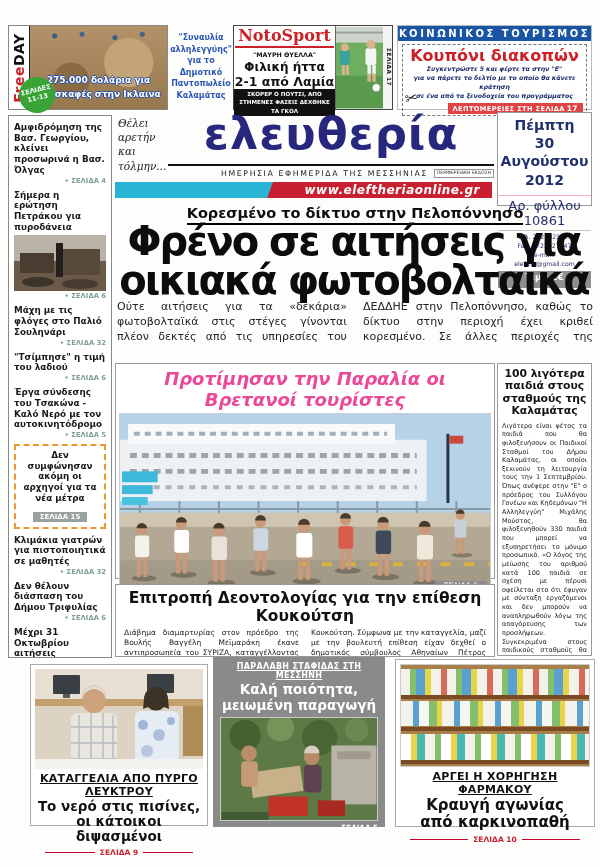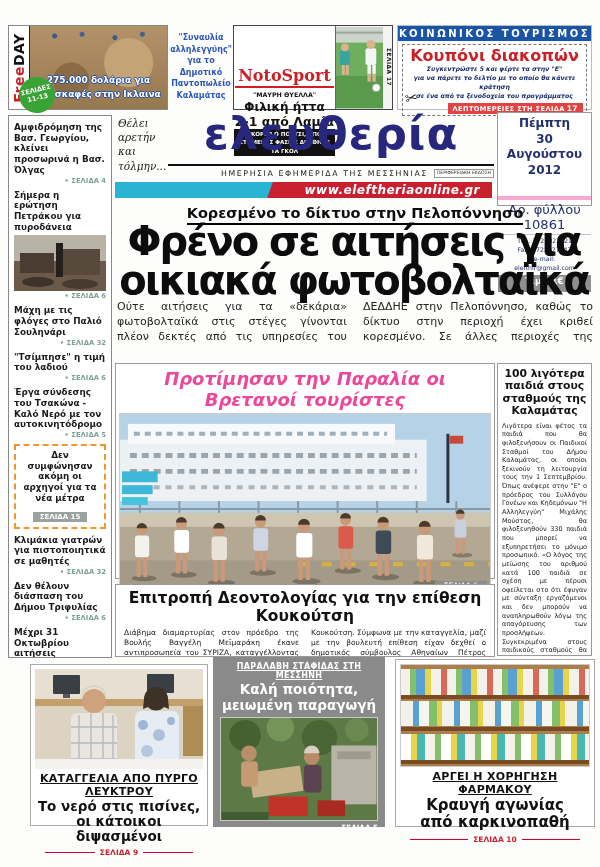--- a/index.html
+++ b/index.html
@@ -24,21 +24,21 @@
       linear-gradient(180deg,#b3926a,#96784e); }
   .fd-caption { position:absolute; left:0; right:0; bottom:8px; text-align:center; color:#fff; font-weight:bold; font-size:9px; line-height:1.5;
     text-shadow:1px 0 #2a52a8,-1px 0 #2a52a8,0 1px #2a52a8,0 -1px #2a52a8; }
   .fd-badge { position:absolute; left:10px; bottom:-4px; width:36px; height:36px; border-radius:50%; background:#3aa335; color:#fff;
     display:flex; flex-direction:column; align-items:center; justify-content:center; font-weight:bold; font-size:6.5px; transform:rotate(-14deg); z-index:3; line-height:1.2; }
 
   .ad-concert { position:absolute; left:170px; top:32px; width:62px; height:78px; color:#2b57b8; font-weight:bold; font-size:8px; line-height:1.45; text-align:center; }
 
   .ad-noto { position:absolute; left:233px; top:25px; width:160px; height:85px; border:1px solid #444; background:#fff; display:flex; }
   .noto-left { flex:1; display:flex; flex-direction:column; align-items:center; padding-top:2px; }
-  .noto-brand { font-family:"DejaVu Serif", serif; font-weight:bold; font-size:16px; color:#cc1f26; border-bottom:2px solid #cc1f26; line-height:1.05; padding:0 3px 1px;margin-top:40px; }
+  .noto-brand { font-family:"DejaVu Serif", serif; font-weight:bold; font-size:16px; color:#cc1f26; border-bottom:2px solid #cc1f26; line-height:1.05; padding:0 3px 1px; }
   .noto-kicker { font-size:6.3px; font-weight:bold; color:#111; margin-top:3px; }
   .noto-line1 { font-size:12px; font-weight:bold; color:#111; margin-top:2px; }
   .noto-line2 { font-size:12.5px; font-weight:bold; color:#111; }
   .noto-bar { margin-top:auto; width:100%; background:#111; color:#fff; font-weight:bold; font-size:5.6px; text-align:center; line-height:1.5; padding:1px 2px; }
   .noto-right { position:relative; width:57px; border-left:1px solid #666; }
   .noto-right svg { display:block; width:100%; height:100%; }
   .noto-vlabel { position:absolute; right:0; top:0; bottom:0; width:9px; background:#f4f4f4; color:#222; font-size:5.8px; font-weight:bold;
     writing-mode:vertical-rl; text-align:center; letter-spacing:.5px; }
 
   .ad-coupon { position:absolute; left:397px; top:25px; width:195px; height:85px; border:1px solid #bbb; background:#fff; }
@@ -55,21 +55,21 @@
   .logo { position:absolute; left:168px; top:110px; width:326px; text-align:center; font-weight:bold; font-size:45px; line-height:1.05; color:#28277e; letter-spacing:1px; }
   .logo-rule { position:absolute; left:168px; top:164px; width:326px; height:2px; background:#111; }
   .masthead-sub { position:absolute; left:168px; top:169px; width:326px; display:flex; justify-content:flex-end; align-items:center; gap:6px; }
   .sub-text { font-size:7.8px; letter-spacing:1.6px; color:#222; }
   .sub-edition { font-size:4.6px; color:#333; border:1px solid #999; padding:0 2px; line-height:1.5; text-align:center; }
   .web-bar { position:absolute; left:115px; top:182px; width:377px; height:16px; background:#2ab4d4; overflow:hidden; }
   .web-red { position:absolute; right:-8px; top:0; height:16px; width:230px; background:#c8202f; transform:skewX(-20deg); }
   .web-text { position:absolute; right:12px; top:1px; color:#fff; font-weight:bold; font-style:italic; font-size:12px; letter-spacing:.5px; }
 
   .infobox { position:absolute; left:497px; top:112px; width:95px; height:94px; border:1px solid #999; background:#fff; text-align:center; display:flex; flex-direction:column; }
-  .ib-date { color:#23306e; font-weight:bold; font-size:12px; line-height:1.3; padding:3px 0 18px; border-bottom:4px solid #f9a8d4; }
+  .ib-date { color:#23306e; font-weight:bold; font-size:14px; line-height:1.3; padding:3px 0 6px; border-bottom:1px solid #f9a8d4; }
   .ib-issue { color:#23306e; font-size:13px; padding:2px 0; border-bottom:1px solid #c5c5c5; }
   .ib-contact { color:#23306e; font-size:6.2px; line-height:1.45; padding:2px 0; flex:1; }
   .ib-price { background:#8f8f8f; color:#fff; font-weight:bold; font-size:9px; padding:1px 0 6px; }
 
   
   .sidebar { position:absolute; left:8px; top:115px; width:104px; height:543px; border:1px solid #888; background:#fff; padding:6px 5px; overflow:hidden; }
   .sb-item { margin-bottom:5px; }
   .sb-text { font-weight:bold; font-size:8.8px; line-height:1.22; color:#1a1a1a; }
   .sb-page { text-align:right; font-size:6.8px; font-weight:bold; color:#7fa193; margin-top:1px; }
   .sb-photo { width:92px; height:56px; margin:3px auto 0; display:block; }

